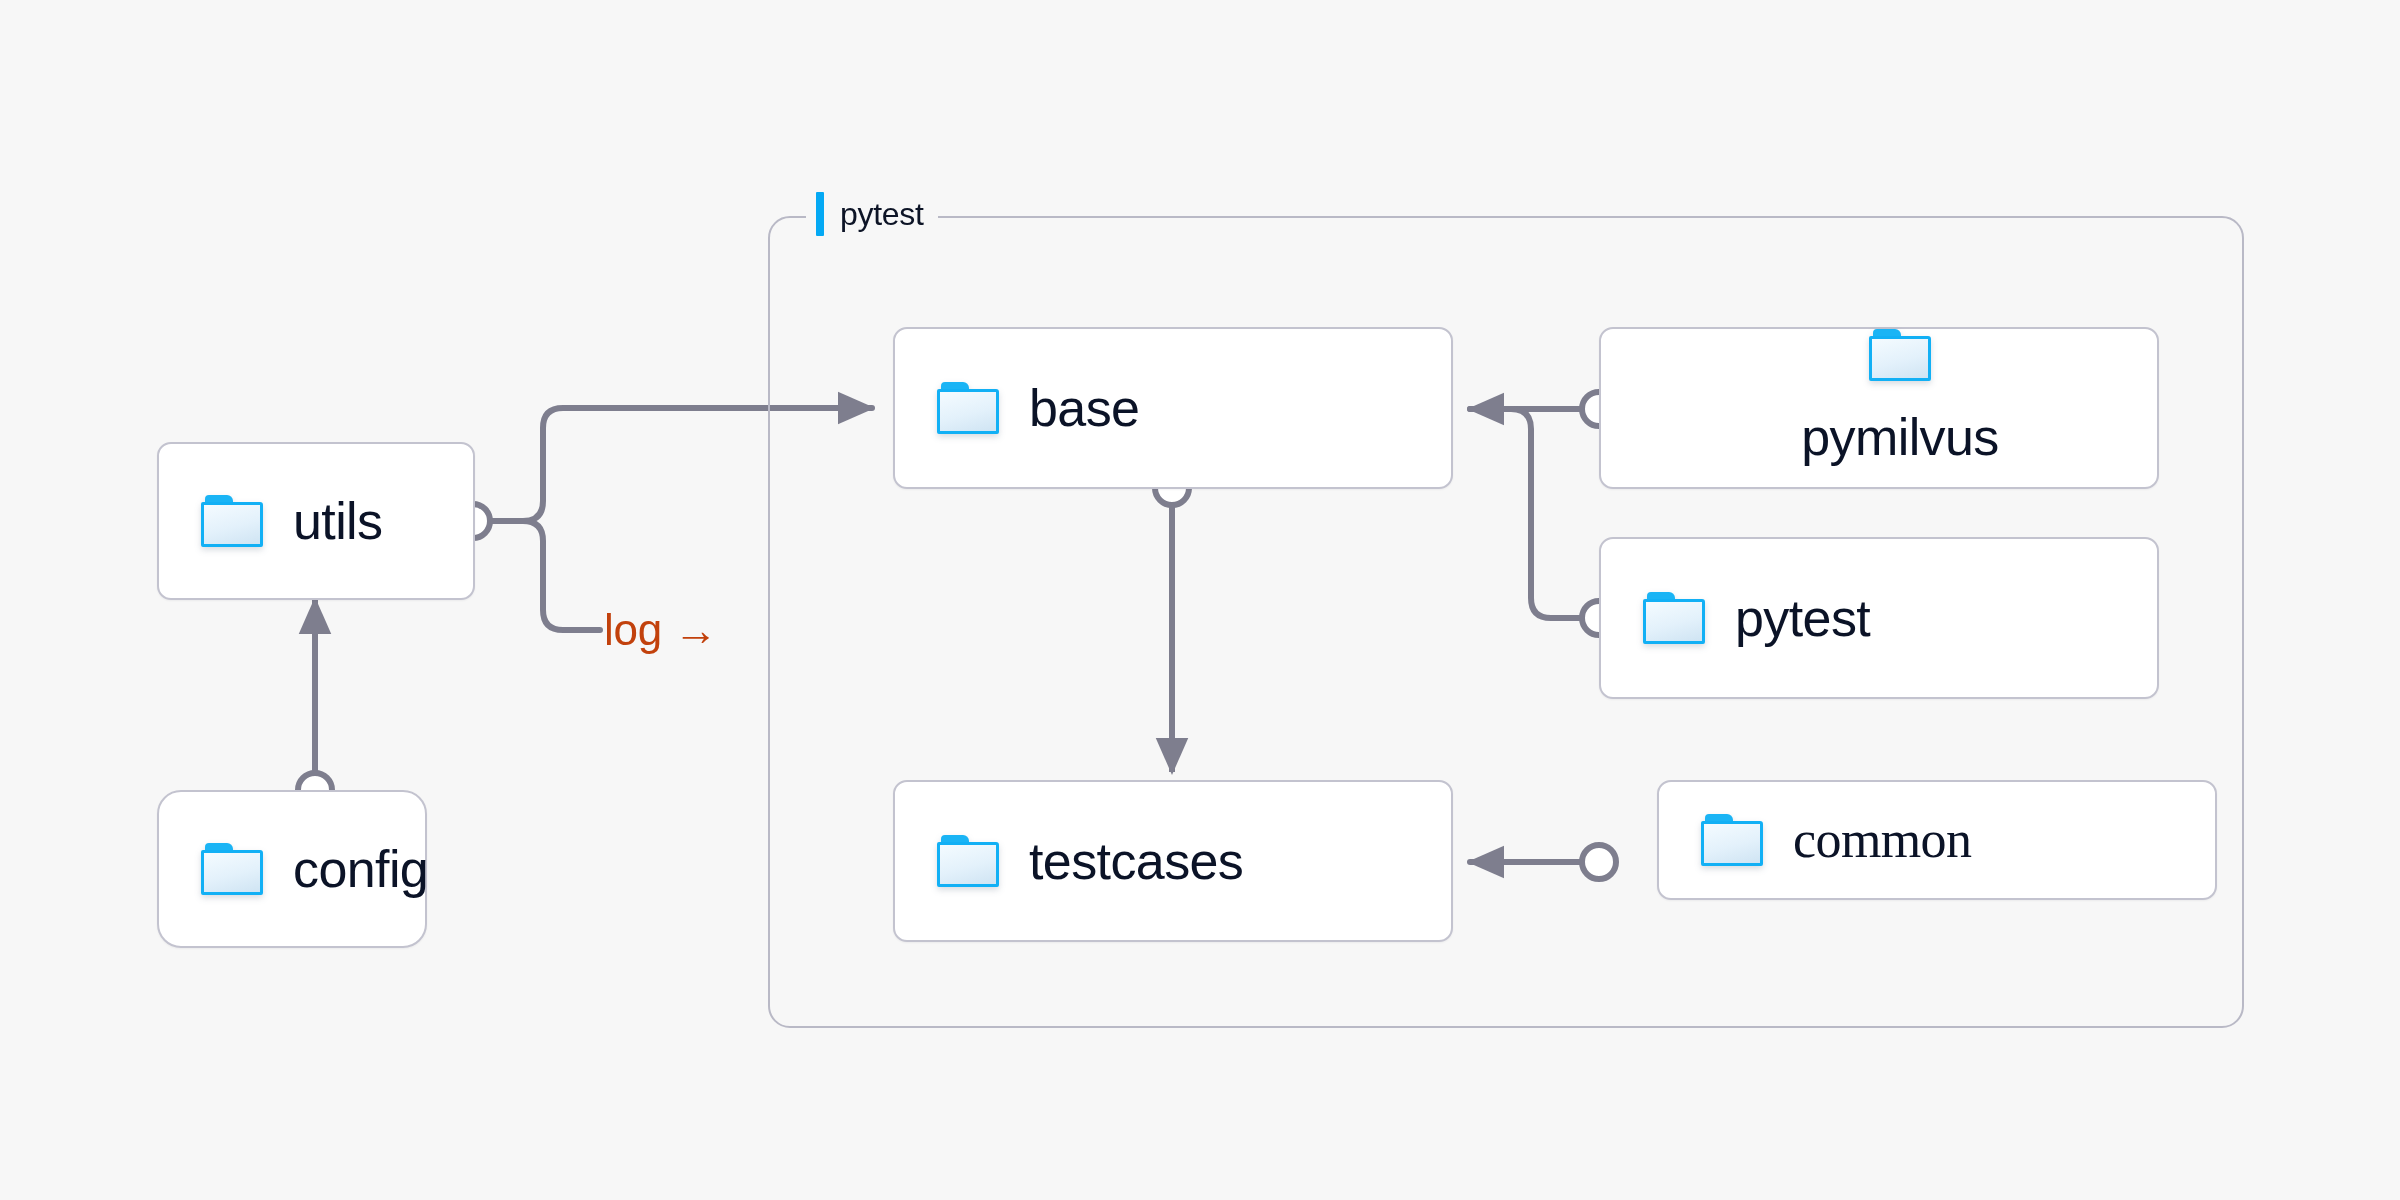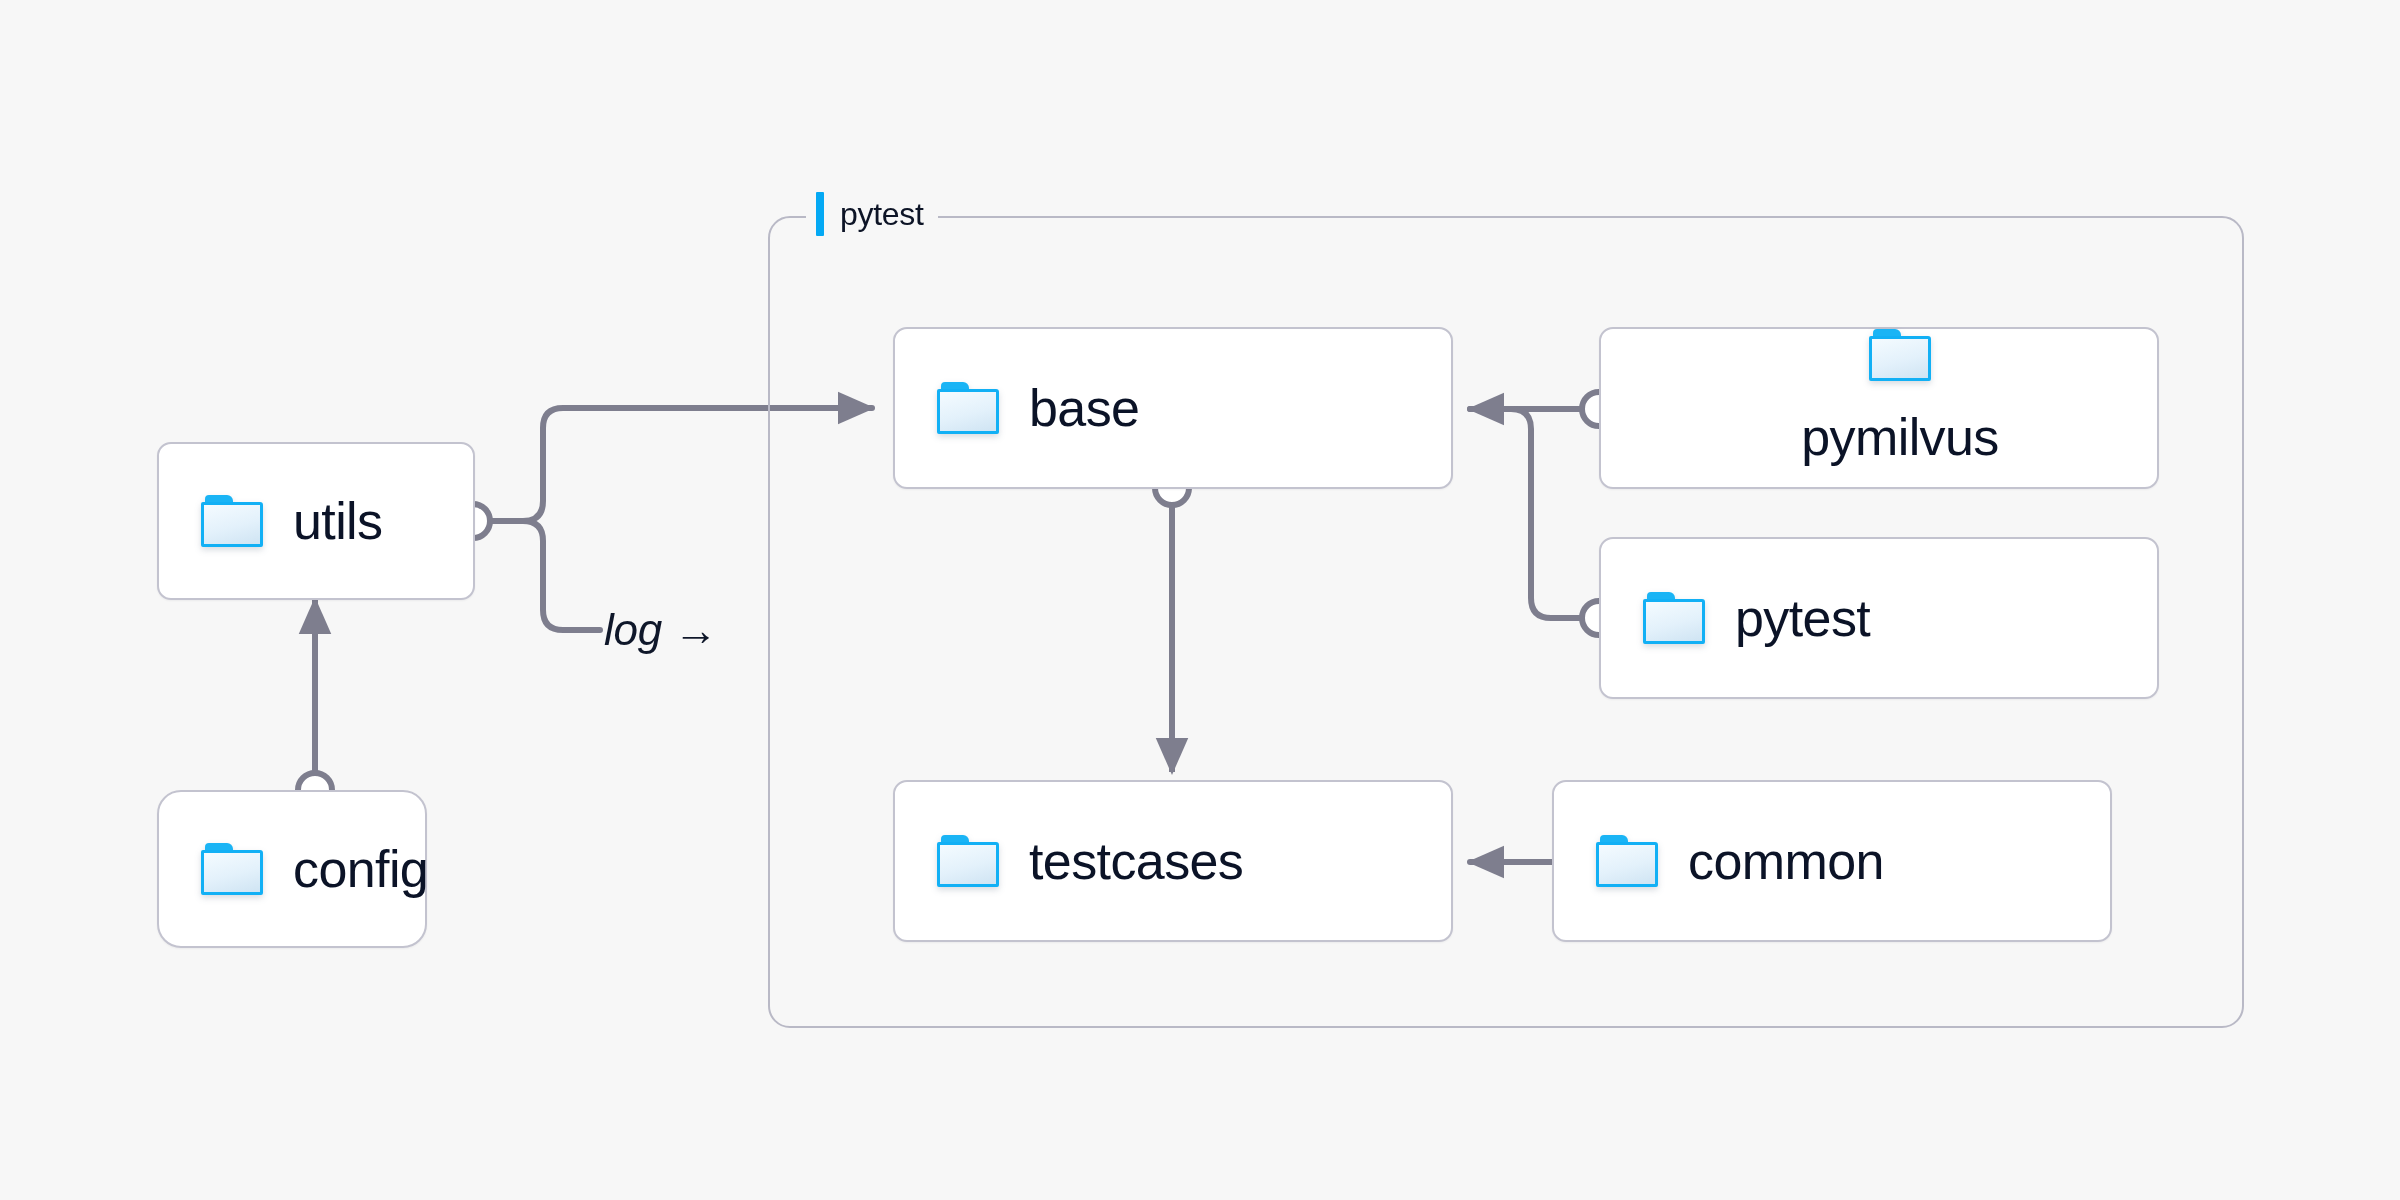--- a/index.html
+++ b/index.html
@@ -106,25 +106,24 @@
     box-sizing: border-box;
     border: 3px solid #12b0f5;
     border-radius: 2px 3px 2px 2px;
     background: linear-gradient(165deg, #f4fbff 0%, #e3f1fb 55%, #cfe4f3 100%);
   }
 
   
   .edge-label {
     position: absolute;
     font-size: 44px;
-    color: #0f172a;
+    color: #c2410c;
     letter-spacing: -0.3px;
     line-height: 1;
     white-space: nowrap;
-    font-style: italic;
   }
 </style>
 </head>
 <body>
 
 <div id="canvas">
 
   <svg id="edges" viewBox="0 0 2400 1200" width="2400" height="1200">
     <defs>
       <marker id="arrow" viewBox="0 0 10 10" refX="9.2" refY="5" markerWidth="6.2" markerHeight="6.2" orient="auto-start-reverse">
@@ -218,21 +217,21 @@
   </div>
 
   <div class="node" style="left:1599px; top:537px; width:560px; height:162px;">
     <span class="folder-icon">
       <span class="tab"></span>
         <span class="body"></span>
     </span>
     <span class="node-label">pytest</span>
   </div>
 
-  <div class="node" style="left:1552px; top:780px; width:560px; height:162px;">
+  <div class="node" style="left:1657px; top:780px; width:560px; height:120px;font-family:Liberation Serif, serif;">
     <span class="folder-icon">
       <span class="tab"></span>
         <span class="body"></span>
     </span>
     <span class="node-label">common</span>
   </div>
 
 </div>
 
 </body></html>

